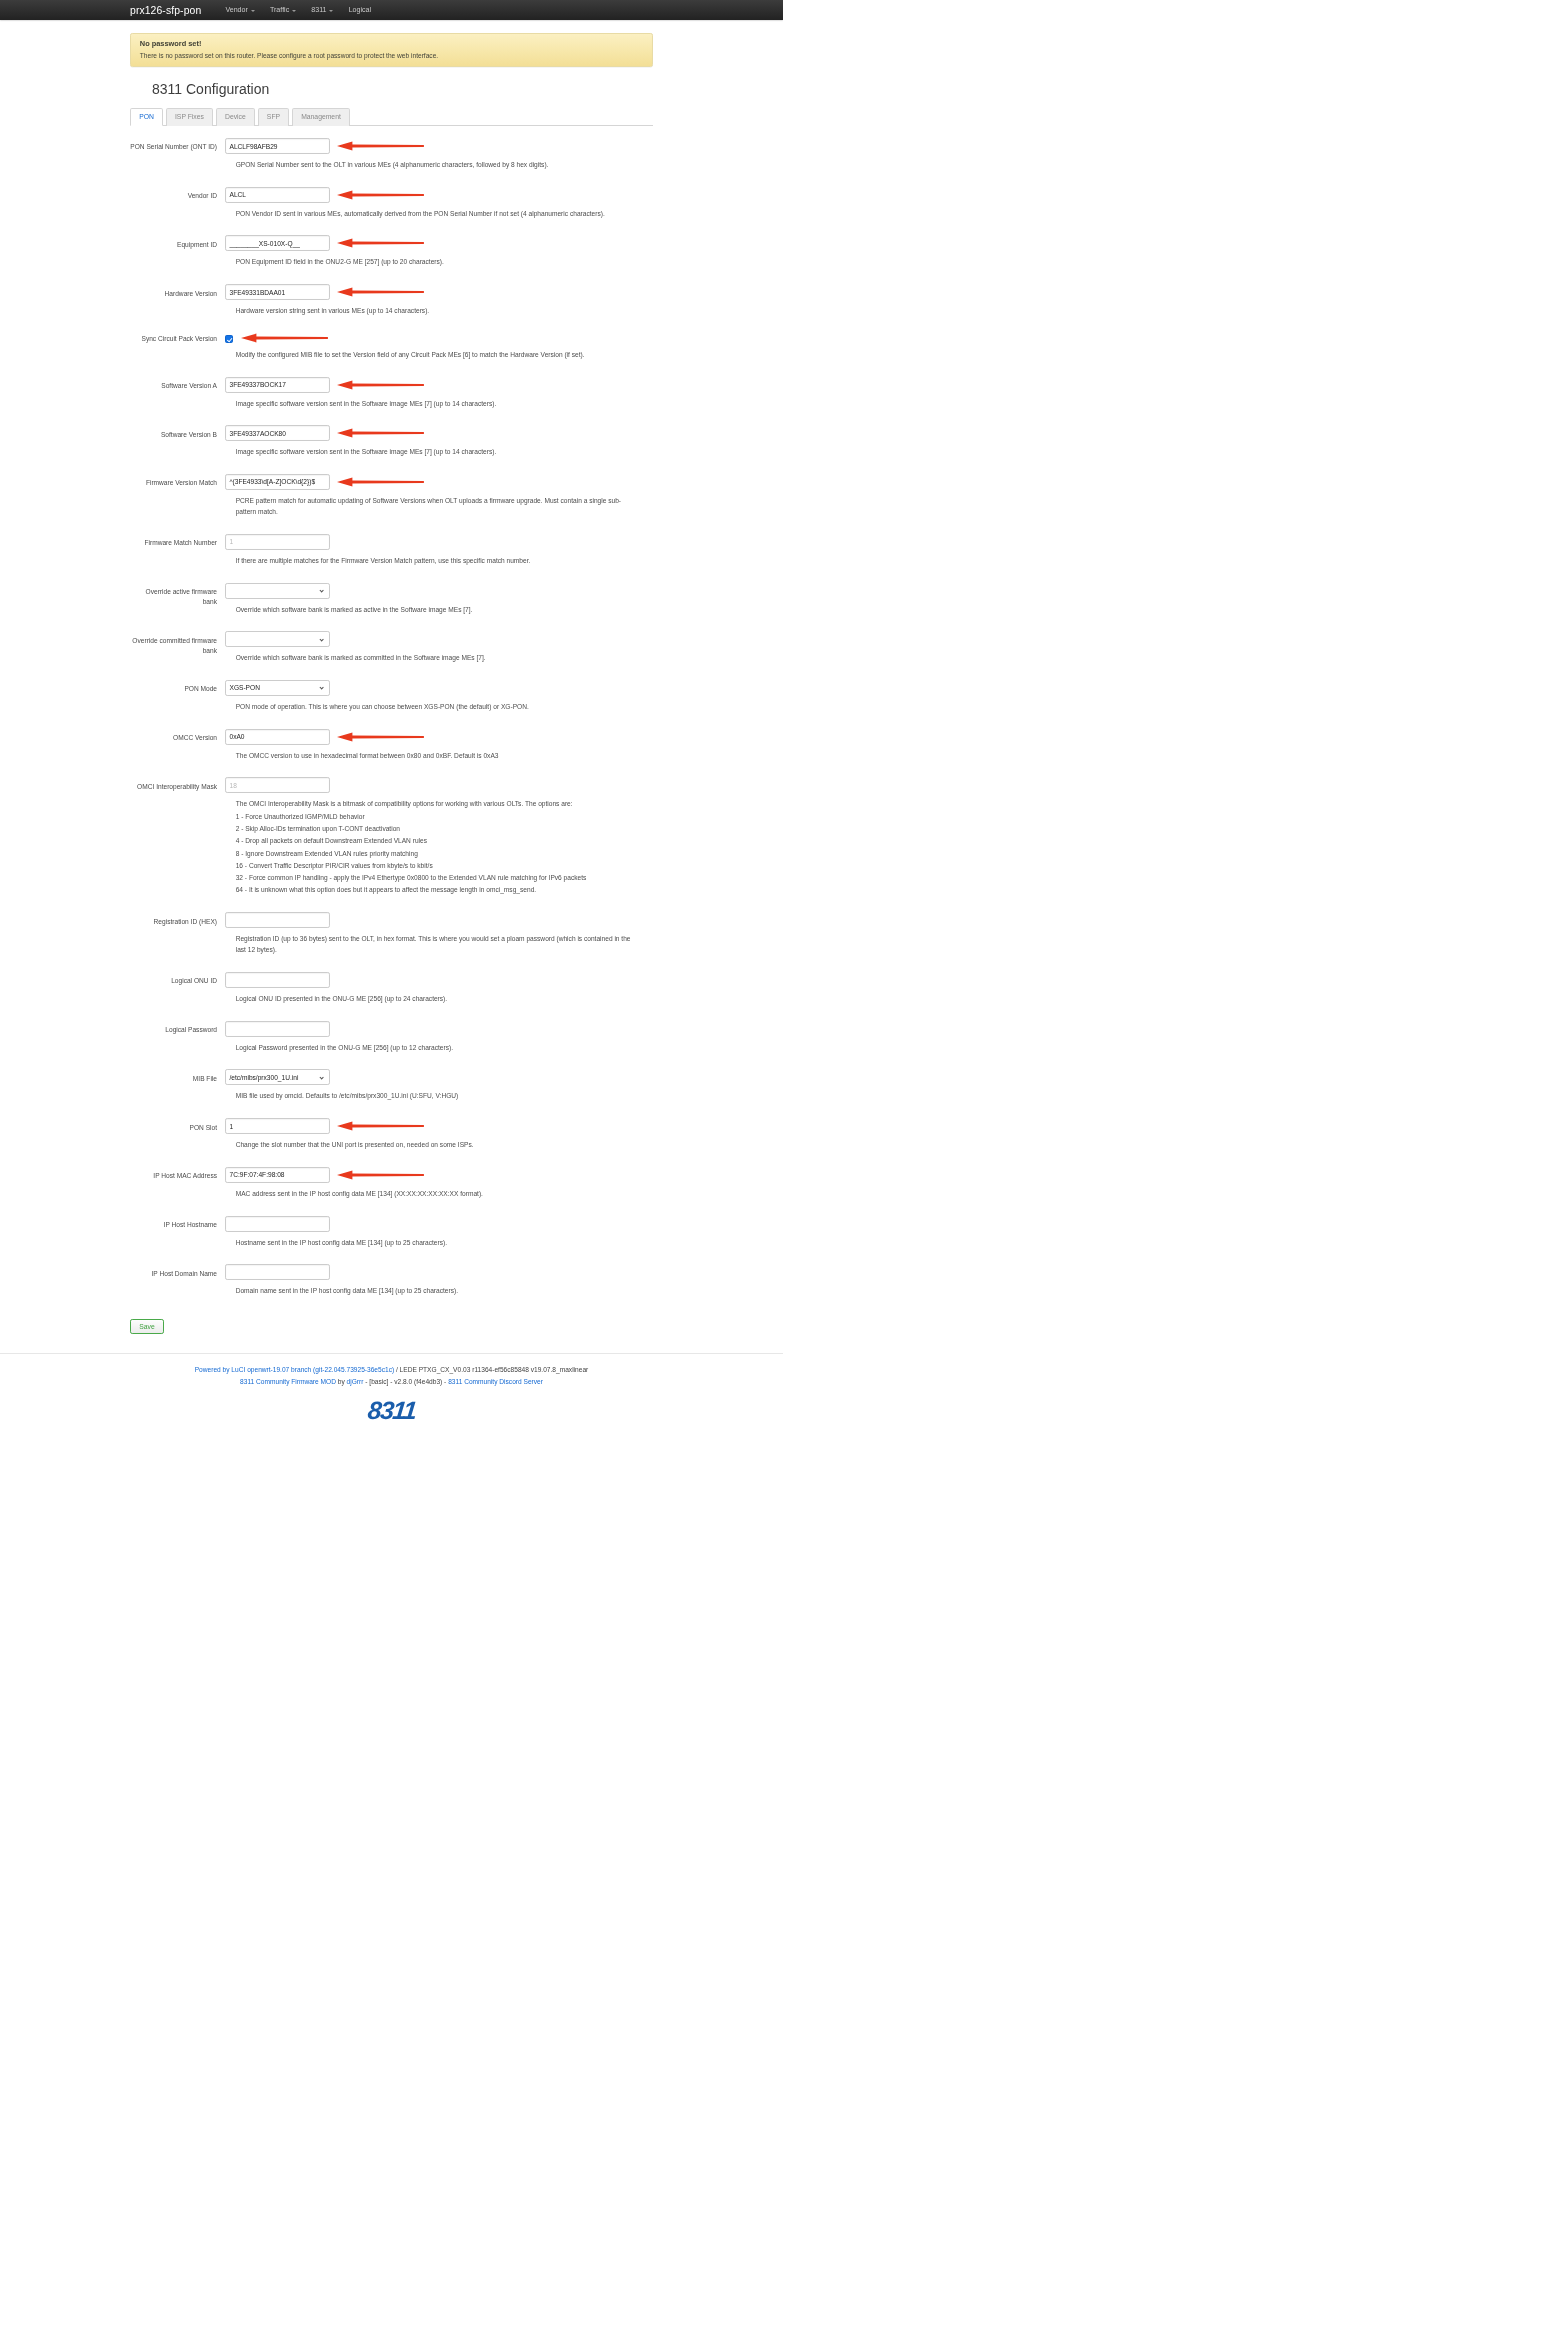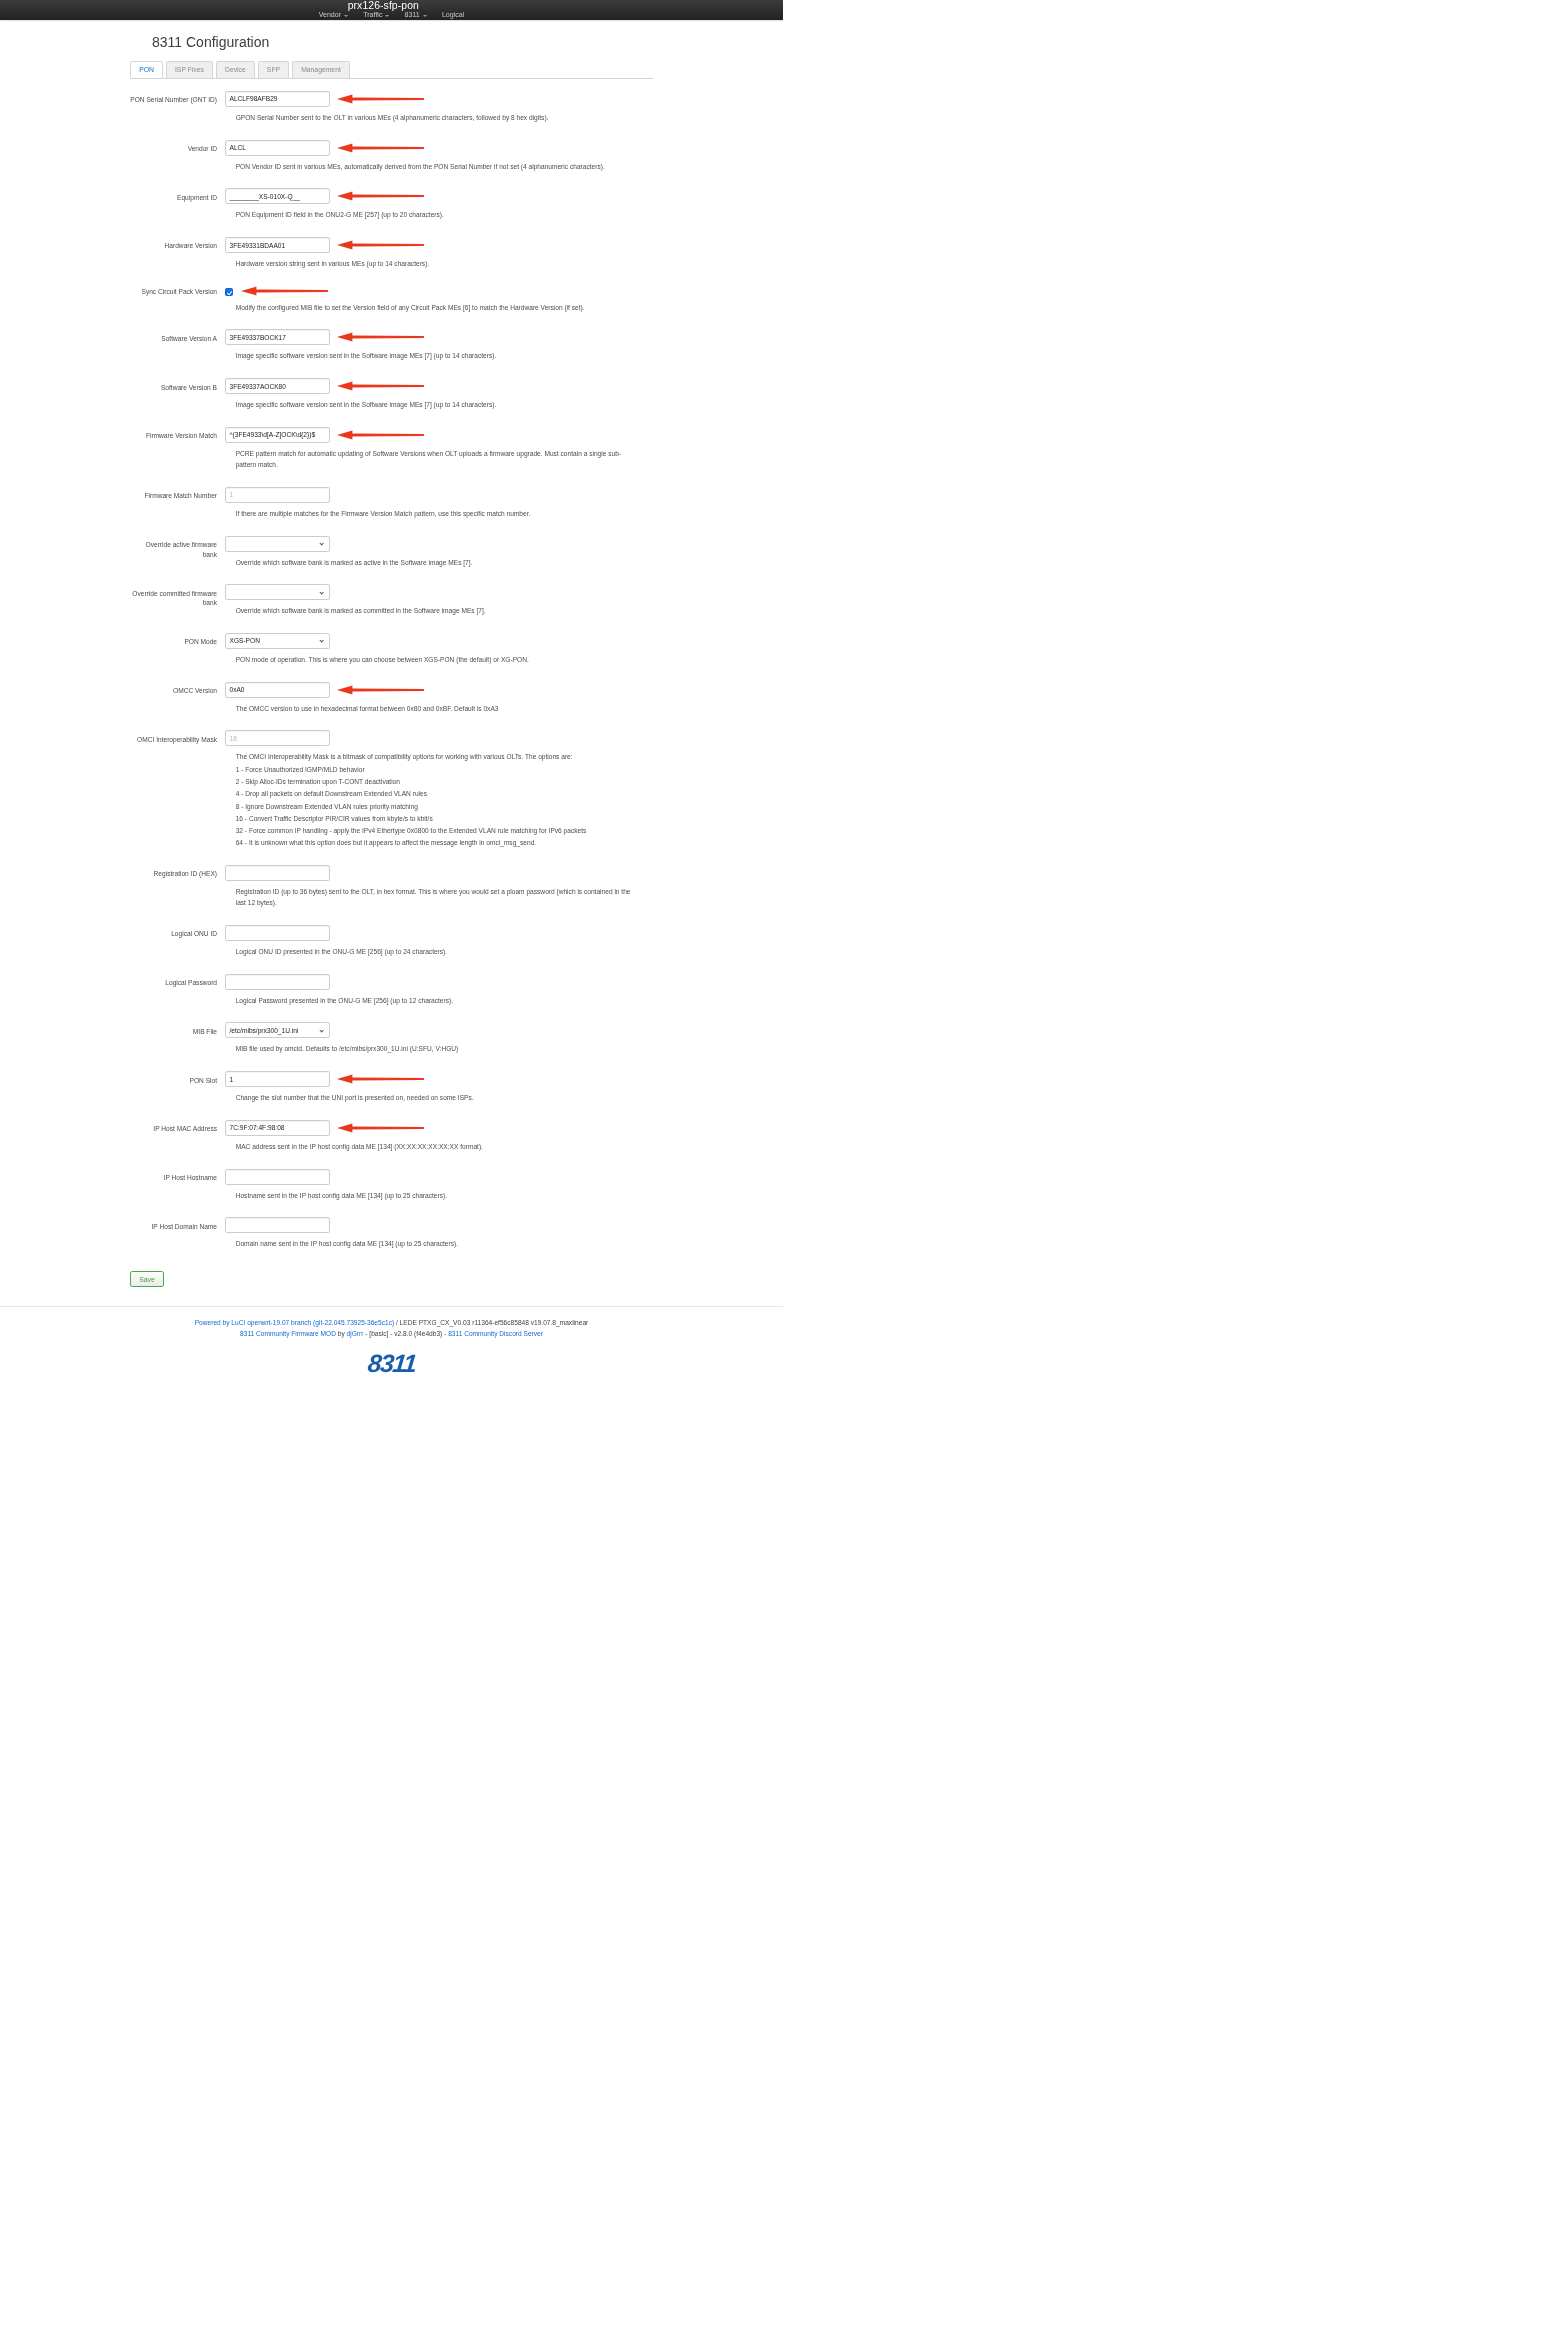--- a/index.html
+++ b/index.html
@@ -1,21 +1,21 @@
 <!DOCTYPE html>
 <html style="font-size:8.8px"><head>
 <meta charset="utf-8">
 <style>
   * { margin:0; padding:0; box-sizing:border-box; }
   html,body { background:#fff; font-family:"Liberation Sans", sans-serif; color:#404040; }
   body { width:783px; }
 
   
   .navbar { height:20px; background:linear-gradient(#3c3c3c,#222); box-shadow:0 0.5px 1.6px rgba(0,0,0,.25); }
-  .navbar-inner { width:523px; margin:0 auto; height:20px; display:flex; align-items:center;flex-direction:column; }
+  .navbar-inner { width:523px; margin:0 auto; height:20px; display:flex; align-items:center; }
   .brand { color:#fff; font-size:10.4px; font-weight:400; margin-right:16.4px; letter-spacing:0.1px; cursor:pointer; }
   .nav-item { color:#c9c9c9; font-size:7.1px; margin:0 7.7px; cursor:pointer; display:flex; align-items:center; gap:2.7px; }
   .caret { display:inline-block; width:0; height:0; border-left:2.2px solid transparent; border-right:2.2px solid transparent; border-top:2.2px solid #999; margin-top:1.1px; }
 
   .container { width:523px; margin:0 auto; }
 
   
   .alert { margin-top:12.6px; border:0.5px solid #e8dba5; border-radius:2.2px; padding:5.5px 8.8px 6.6px;
            background:linear-gradient(#fbf0c2,#f3df96); box-shadow:0 0.5px 0 rgba(0,0,0,.08); }
   .alert h4 { font-size:7.4px; font-weight:bold; color:#3f3f34; margin-bottom:4.4px; }
@@ -83,20 +83,24 @@
           <span class="caret"></span>
         </span>
         <span class="nav-item">
           <span>Logical</span>
         </span>
       </span>
   </div>
 </div>
 
 <div class="container">
+  <div class="alert">
+    <h4>No password set!</h4>
+    <p>There is no password set on this router. Please configure a root password to protect the web interface.</p>
+  </div>
 
   <h1 class="page-title">8311 Configuration</h1>
 
   <div class="tabs" id="tabs">
       <span class="tab active">PON</span>
       <span class="tab">ISP Fixes</span>
       <span class="tab">Device</span>
       <span class="tab">SFP</span>
       <span class="tab">Management</span>
     </div>

